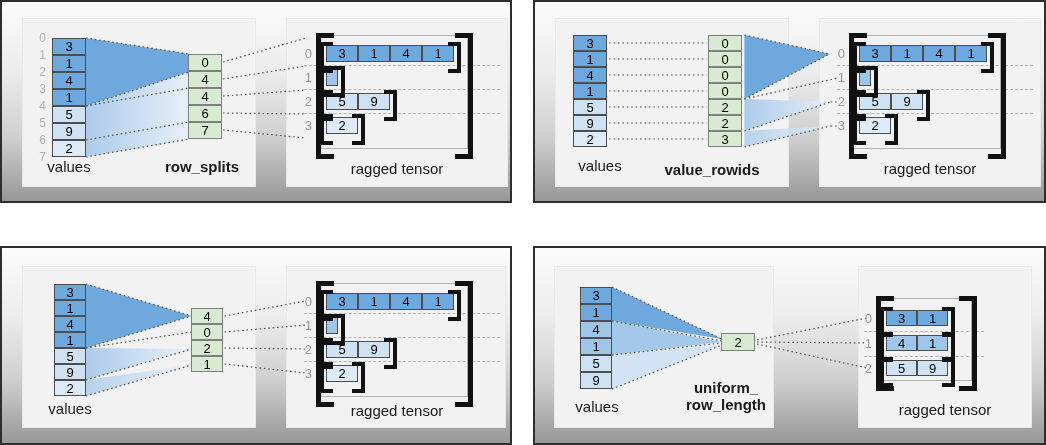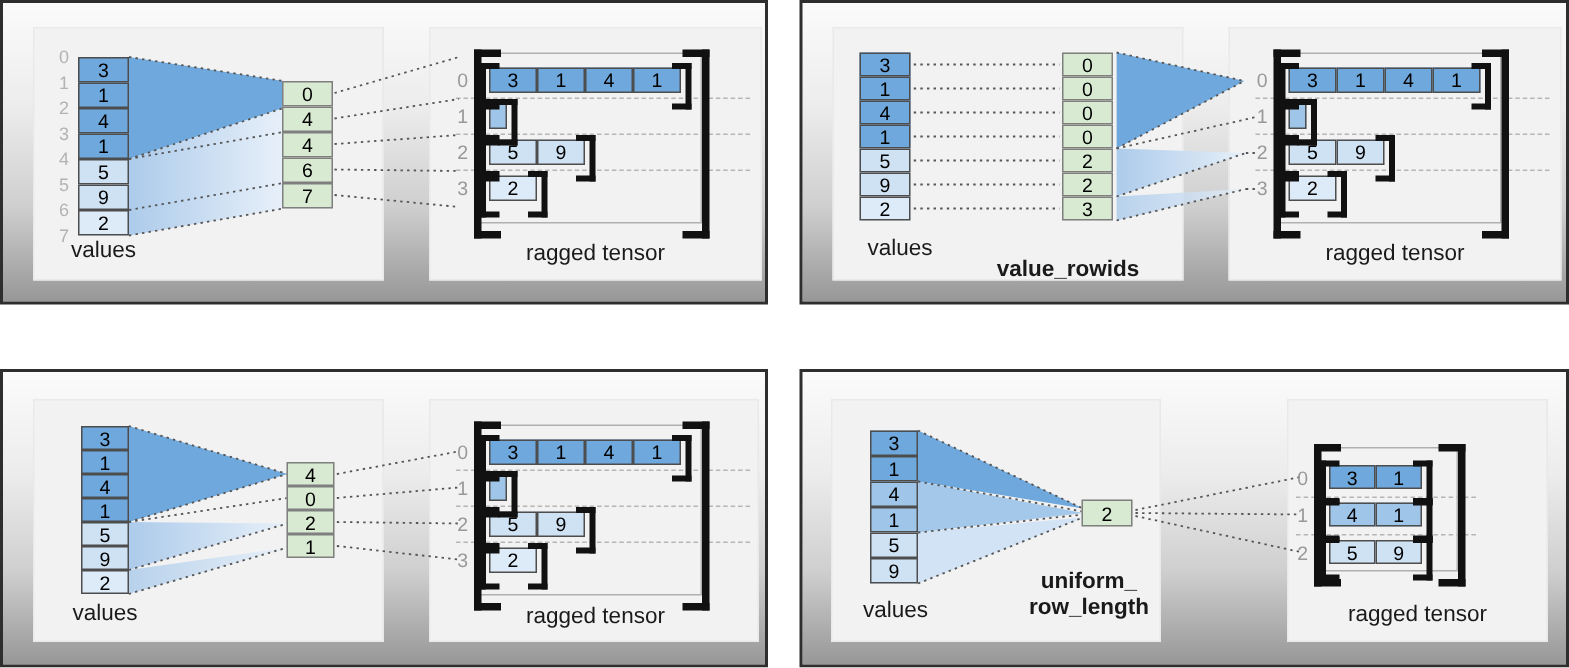--- a/index.html
+++ b/index.html
@@ -74,20 +74,21 @@
     <div class="c sd" style="left:50px;top:87px;width:34px;height:17px">1</div>
     <div class="c sl" style="left:50px;top:104px;width:34px;height:17px">5</div>
     <div class="c sl" style="left:50px;top:121px;width:34px;height:17px">9</div>
     <div class="c sll" style="left:50px;top:138px;width:34px;height:17px">2</div>
     <div class="lab" style="left:24px;width:86px;top:156px">values</div>
     <div class="c g" style="left:186px;top:52px;width:34px;height:17px">0</div>
     <div class="c g" style="left:186px;top:69px;width:34px;height:17px">4</div>
     <div class="c g" style="left:186px;top:86px;width:34px;height:17px">4</div>
     <div class="c g" style="left:186px;top:103px;width:34px;height:17px">6</div>
     <div class="c g" style="left:186px;top:120px;width:34px;height:17px">7</div>
+    <div class="lab blab" style="left:138px;width:124px;top:156px">row_splits</div>
     <div class="orect" style="left:316px;top:33px;width:148px;height:112px"></div>
     <div class="obl" style="left:314px;top:31px;height:116px"></div>
     <div class="obr" style="left:453px;top:31px;height:116px"></div>
     <div class="dash" style="left:302px;width:196px;top:63px"></div>
     <div class="dash" style="left:302px;width:196px;top:87px"></div>
     <div class="dash" style="left:302px;width:196px;top:111px"></div>
     <div class="rlab" style="left:292px;top:44px">0</div>
     <div class="rlab" style="left:292px;top:68px">1</div>
     <div class="rlab" style="left:292px;top:92px">2</div>
     <div class="rlab" style="left:292px;top:116px">3</div>
@@ -148,21 +149,21 @@
     <div class="c sl" style="left:38px;top:113px;width:34px;height:16px">9</div>
     <div class="c sll" style="left:38px;top:129px;width:34px;height:16px">2</div>
     <div class="lab" style="left:22px;width:86px;top:155px">values</div>
     <div class="c g" style="left:173px;top:33px;width:34px;height:16px">0</div>
     <div class="c g" style="left:173px;top:49px;width:34px;height:16px">0</div>
     <div class="c g" style="left:173px;top:65px;width:34px;height:16px">0</div>
     <div class="c g" style="left:173px;top:81px;width:34px;height:16px">0</div>
     <div class="c g" style="left:173px;top:97px;width:34px;height:16px">2</div>
     <div class="c g" style="left:173px;top:113px;width:34px;height:16px">2</div>
     <div class="c g" style="left:173px;top:129px;width:34px;height:16px">3</div>
-    <div class="lab blab" style="left:112px;width:130px;top:169px">value_rowids</div>
+    <div class="lab blab" style="left:112px;width:130px;top:159px">value_rowids</div>
     <div class="orect" style="left:316px;top:33px;width:148px;height:112px"></div>
     <div class="obl" style="left:314px;top:31px;height:116px"></div>
     <div class="obr" style="left:453px;top:31px;height:116px"></div>
     <div class="dash" style="left:302px;width:196px;top:63px"></div>
     <div class="dash" style="left:302px;width:196px;top:87px"></div>
     <div class="dash" style="left:302px;width:196px;top:111px"></div>
     <div class="rlab" style="left:292px;top:44px">0</div>
     <div class="rlab" style="left:292px;top:68px">1</div>
     <div class="rlab" style="left:292px;top:92px">2</div>
     <div class="rlab" style="left:292px;top:116px">3</div>

